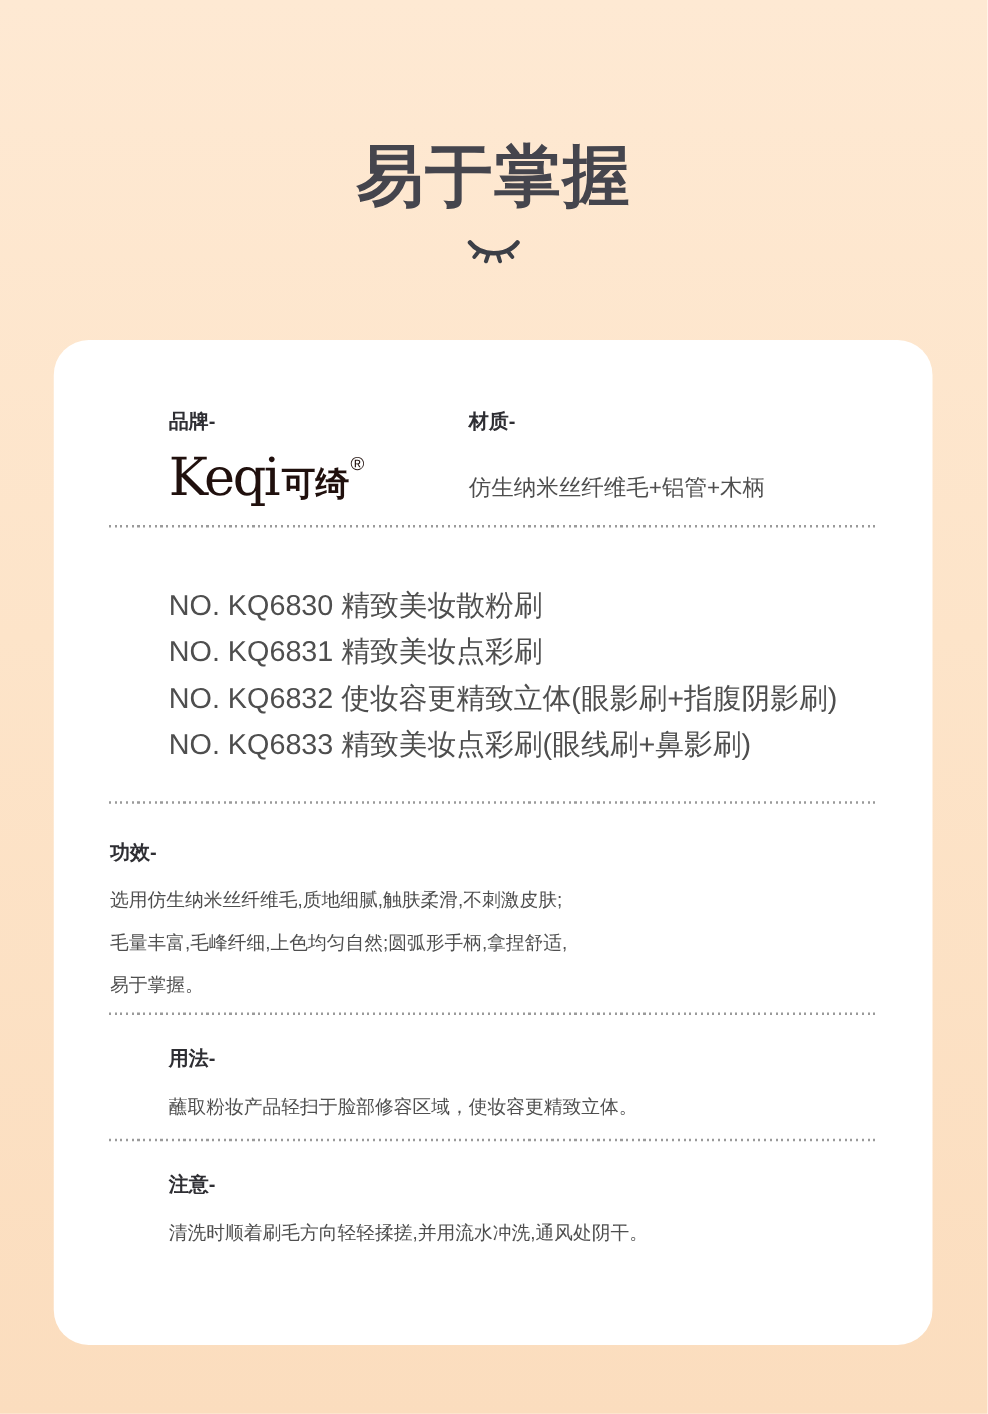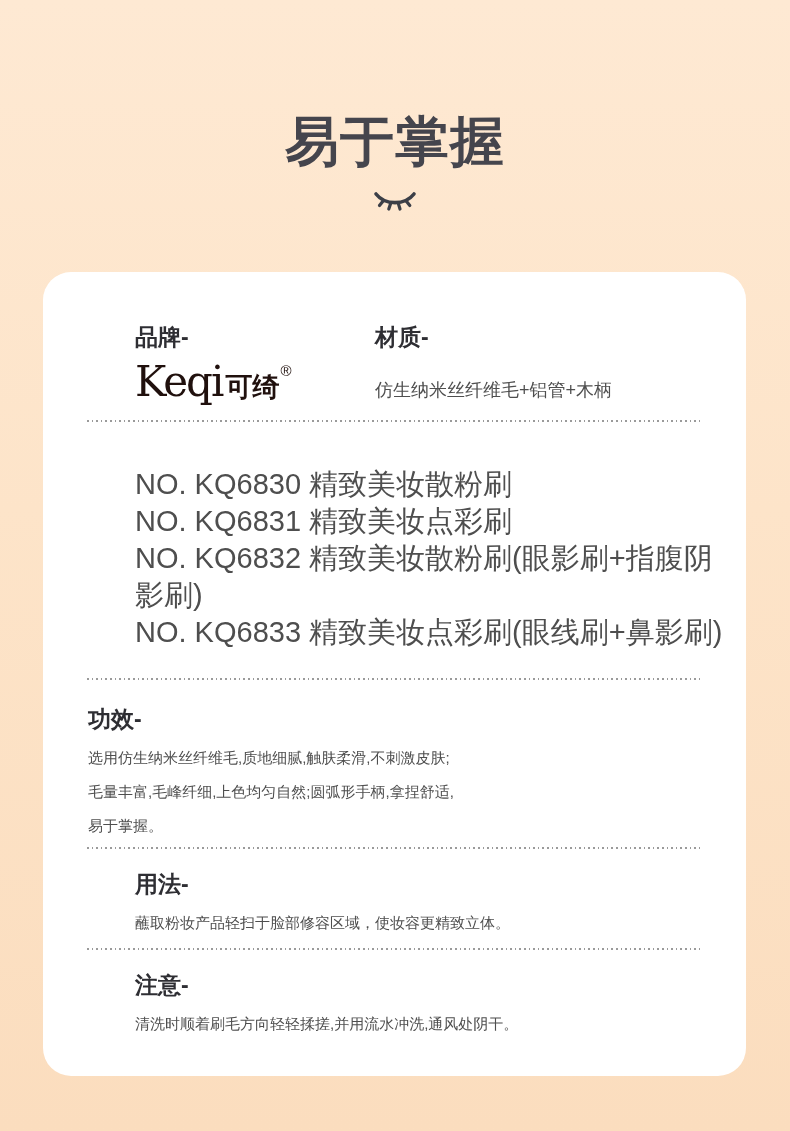--- a/index.html
+++ b/index.html
@@ -20,37 +20,37 @@
     color:var(--title);letter-spacing:1px;
   }
   .lash-wrap{margin-top:18px;height:26px;}
   .card{
     position:absolute;left:43px;top:272px;width:703px;height:804px;
     background:var(--card);border-radius:28px;
   }
   .row{display:flex;padding:50px 20px 0 92px;height:148px;}
   .col-brand{width:240px;flex:none;}
   .col-material{flex:1;}
-  .sec-label{font-size:23px;line-height:31px;font-weight:600;color:var(--heading);}
+  .sec-label{font-size:16px;line-height:31px;font-weight:600;color:var(--heading);}
   .logo{margin-top:4px;color:var(--logo);white-space:nowrap;}
   .logo-latin{
     font-family:"DejaVu Serif","Liberation Serif",serif;font-weight:400;
     font-size:42px;letter-spacing:-2px;
   }
   .logo-cjk{font-size:27px;font-weight:800;margin-left:3px;}
   .logo-reg{font-size:15px;vertical-align:20px;margin-left:1px;}
   .material-value{margin-top:25px;font-size:18px;color:var(--body);}
   .divider{
     height:2px;margin:0 46px 0 44px;
     background-image:repeating-linear-gradient(to right,var(--dot) 0 1.6px,transparent 1.6px 4.6px);
   }
   .section{padding:0 20px 0 92px;}
   .sec-models{padding-top:34px;padding-bottom:27px;}
   .model-list{margin-top:10px;}
-  .model-line{font-size:29px;line-height:37px;color:var(--body);}
+  .model-line{font-size:23px;line-height:37px;color:var(--body);}
   .sec-efficacy{padding-top:24px;padding-bottom:4px;padding-left:45px;}
   .body-text{margin:6px 0 0;font-size:15px;line-height:34px;color:var(--body);}
   .body-line{display:block;}
   .sec-usage{padding-top:20px;padding-bottom:8px;}
   .sec-notice{padding-top:20px;}
 </style>
 </head>
 <body>
 
 <div class="header">
@@ -80,21 +80,21 @@
       <div class="material-value">仿生纳米丝纤维毛+铝管+木柄</div>
     </div>
   </div>
 
   <div class="divider"></div>
 
   <div class="section sec-models">
     <div class="model-list">
       <div class="model-line">NO. KQ6830 精致美妆散粉刷</div>
       <div class="model-line">NO. KQ6831 精致美妆点彩刷</div>
-      <div class="model-line">NO. KQ6832 精致美妆散粉刷(眼影刷+指腹阴影刷)</div>
+      <div class="model-line">NO. KQ6832 使妆容更精致立体(眼影刷+指腹阴影刷)</div>
       <div class="model-line">NO. KQ6833 精致美妆点彩刷(眼线刷+鼻影刷)</div>
     </div>
   </div>
 
   <div class="divider"></div>
 
   <div class="section sec-efficacy">
     <div class="sec-label">功效-</div>
     <p class="body-text">
         <span class="body-line">选用仿生纳米丝纤维毛,质地细腻,触肤柔滑,不刺激皮肤;</span>

